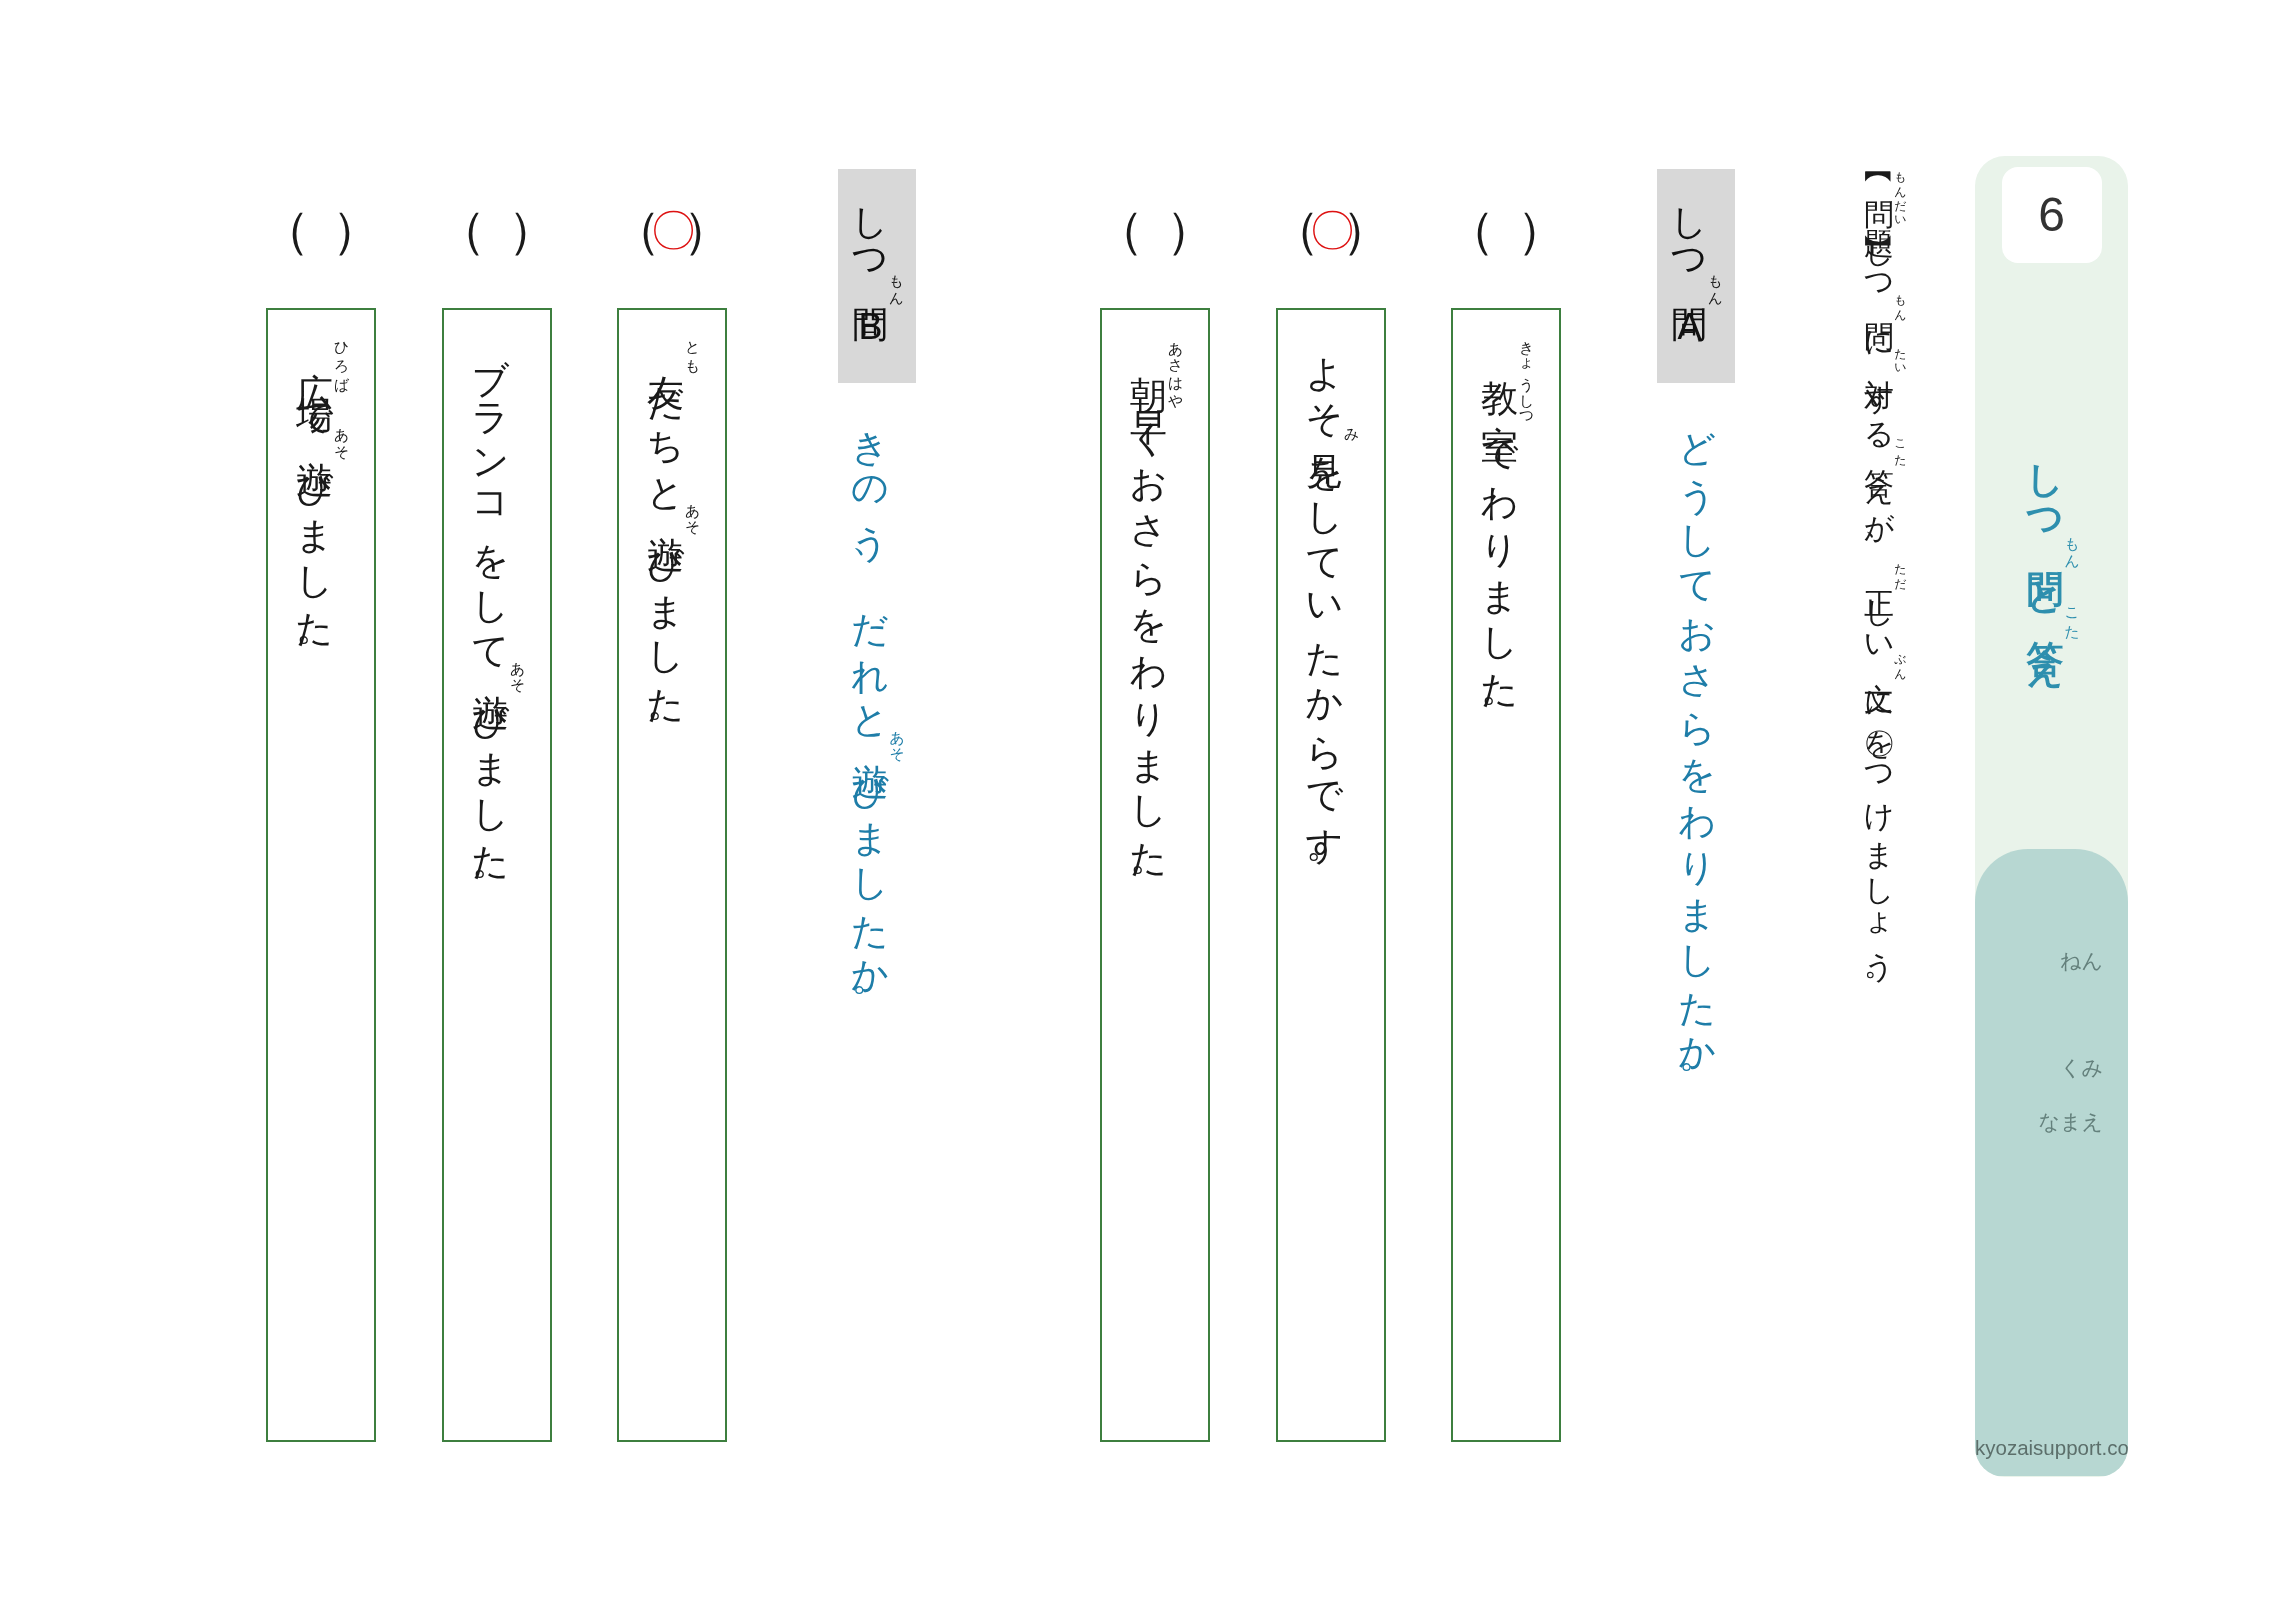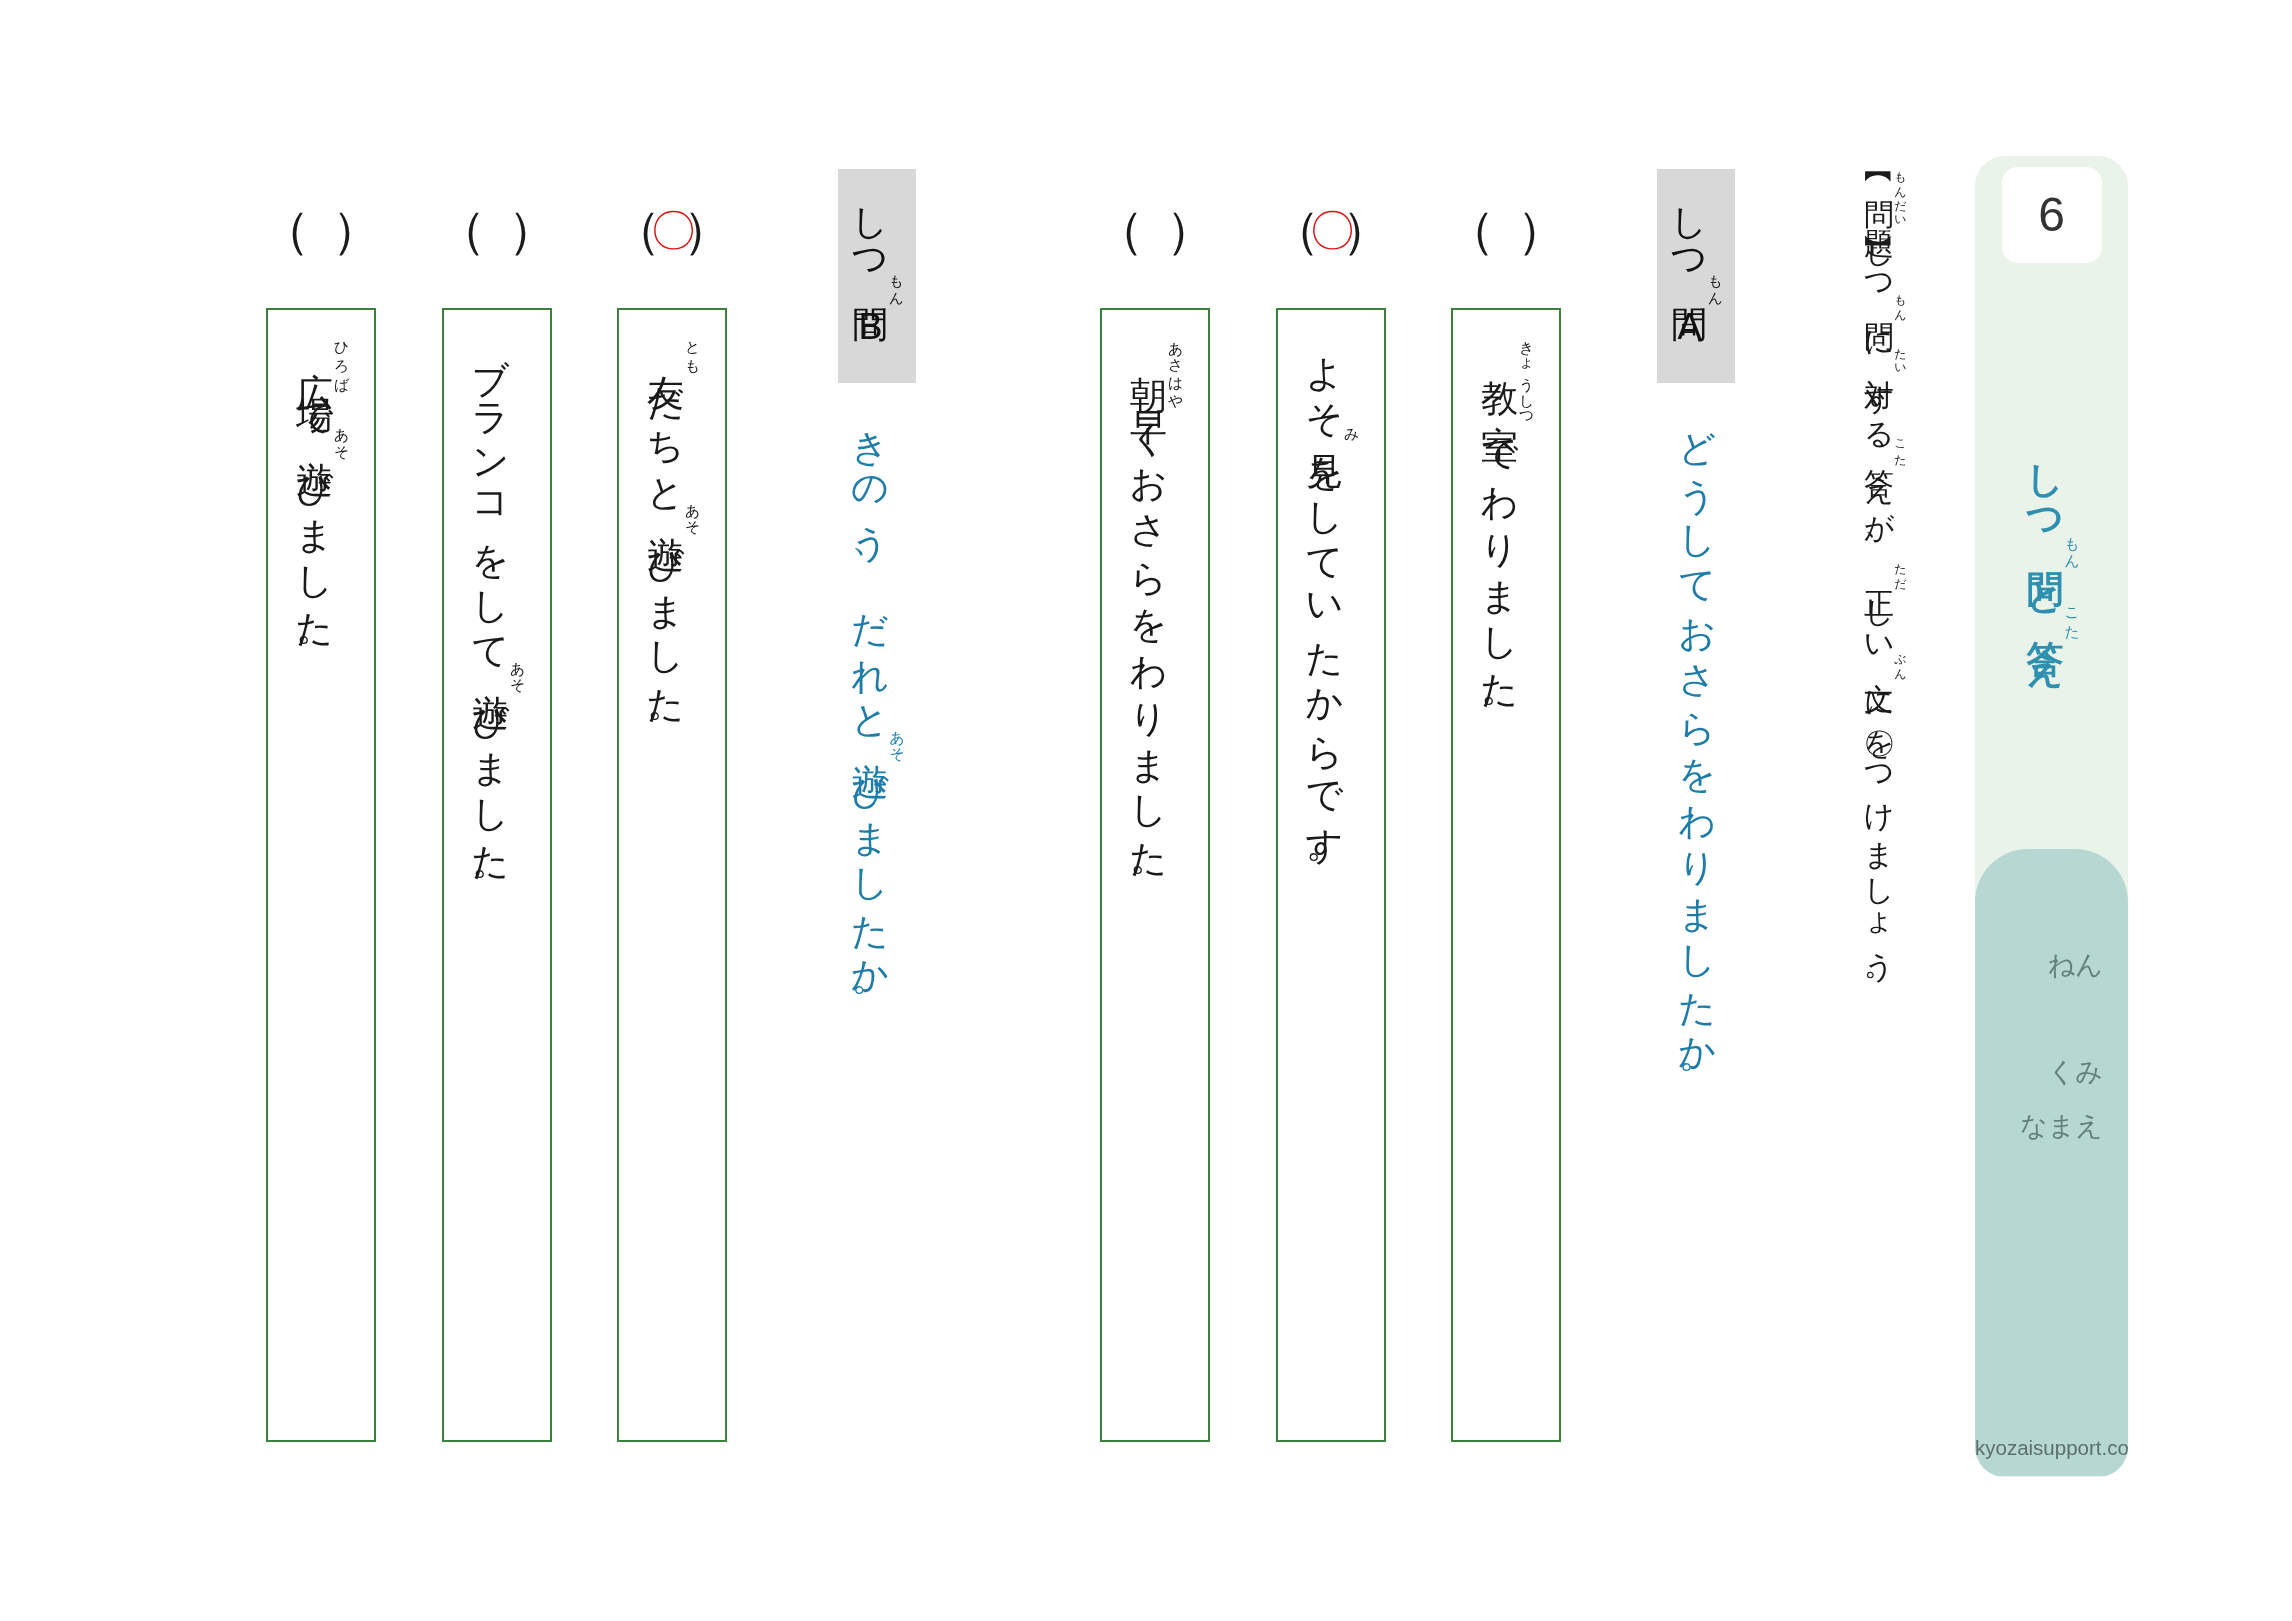--- a/index.html
+++ b/index.html
@@ -36,21 +36,21 @@
              background:#e9f3ea; border-radius:30px; overflow:hidden; }
   .sidebar-bottom { position:absolute; left:0; top:693px; width:100%; height:627px;
                     background:#b7d7d2; border-radius:53px 53px 0 0; }
   .num-box { position:absolute; top:10.7px; left:50%; transform:translateX(-50%);
              width:100px; height:96px; background:#ffffff; border-radius:16px;
              display:flex; align-items:center; justify-content:center;
              font-size:48px; color:#333333; }
   .sidebar-title-wrap { position:absolute; top:281px; left:0; width:100%;
                         display:flex; justify-content:center; }
   .sidebar-title { font-size:37px; font-weight:bold; letter-spacing:6.2px; color:#2e8fae; }
-  .field { position:absolute; right:25px; font-size:27px; color:#64807c; }
+  .field { position:absolute; right:25px; font-size:21px; color:#64807c; }
   .field-nen   { top:791px; }
   .field-kumi  { top:898px; }
   .field-namae { top:952px; }
   .sidebar-footer { position:absolute; top:1280px; left:0; width:100%; text-align:center;
                     font-size:20.5px; color:#5c6f6b; }
 </style>
 </head>
 <body>
 
 <div class="page">

